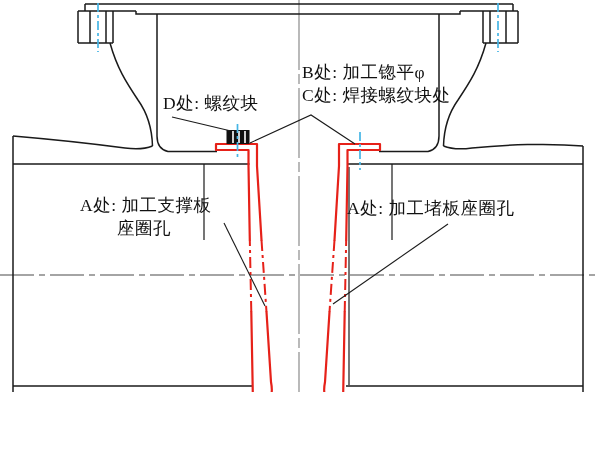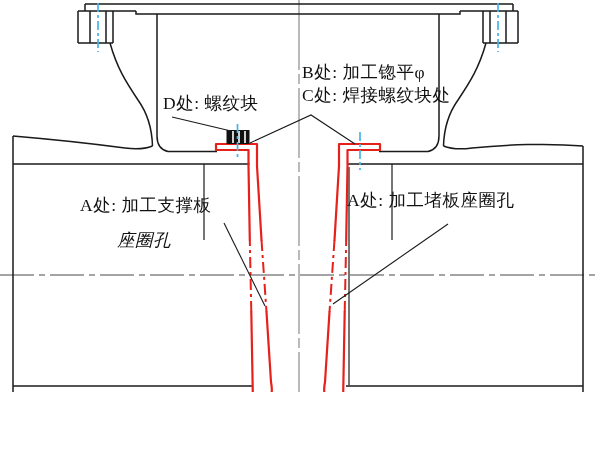--- a/index.html
+++ b/index.html
@@ -102,15 +102,15 @@
       <path class="leader" d="M 250,143 L 311,115 L 355,144"></path>
       <path class="leader" d="M 224,223 L 265,306"></path>
       <path class="leader" d="M 448,224 L 333,304"></path>
     </g>
   </svg>
 
   <div class="lbl" style="left:302px;top:62px;">B处: 加工锪平φ</div>
   <div class="lbl" style="left:302px;top:85px;">C处: 焊接螺纹块处</div>
   <div class="lbl" style="left:163px;top:93px;">D处: 螺纹块</div>
   <div class="lbl" style="left:64px;top:195px;margin-left:16px;">A处: 加工支撑板</div>
-  <div class="lbl" style="left:117px;top:230px;font-style:italic;">座圈孔</div>
-  <div class="lbl" style="left:347px;top:190px;">A处: 加工堵板座圈孔</div>
+  <div class="lbl" style="left:117px;top:218px;">座圈孔</div>
+  <div class="lbl" style="left:347px;top:198px;">A处: 加工堵板座圈孔</div>
 </div>
 
 </body></html>

